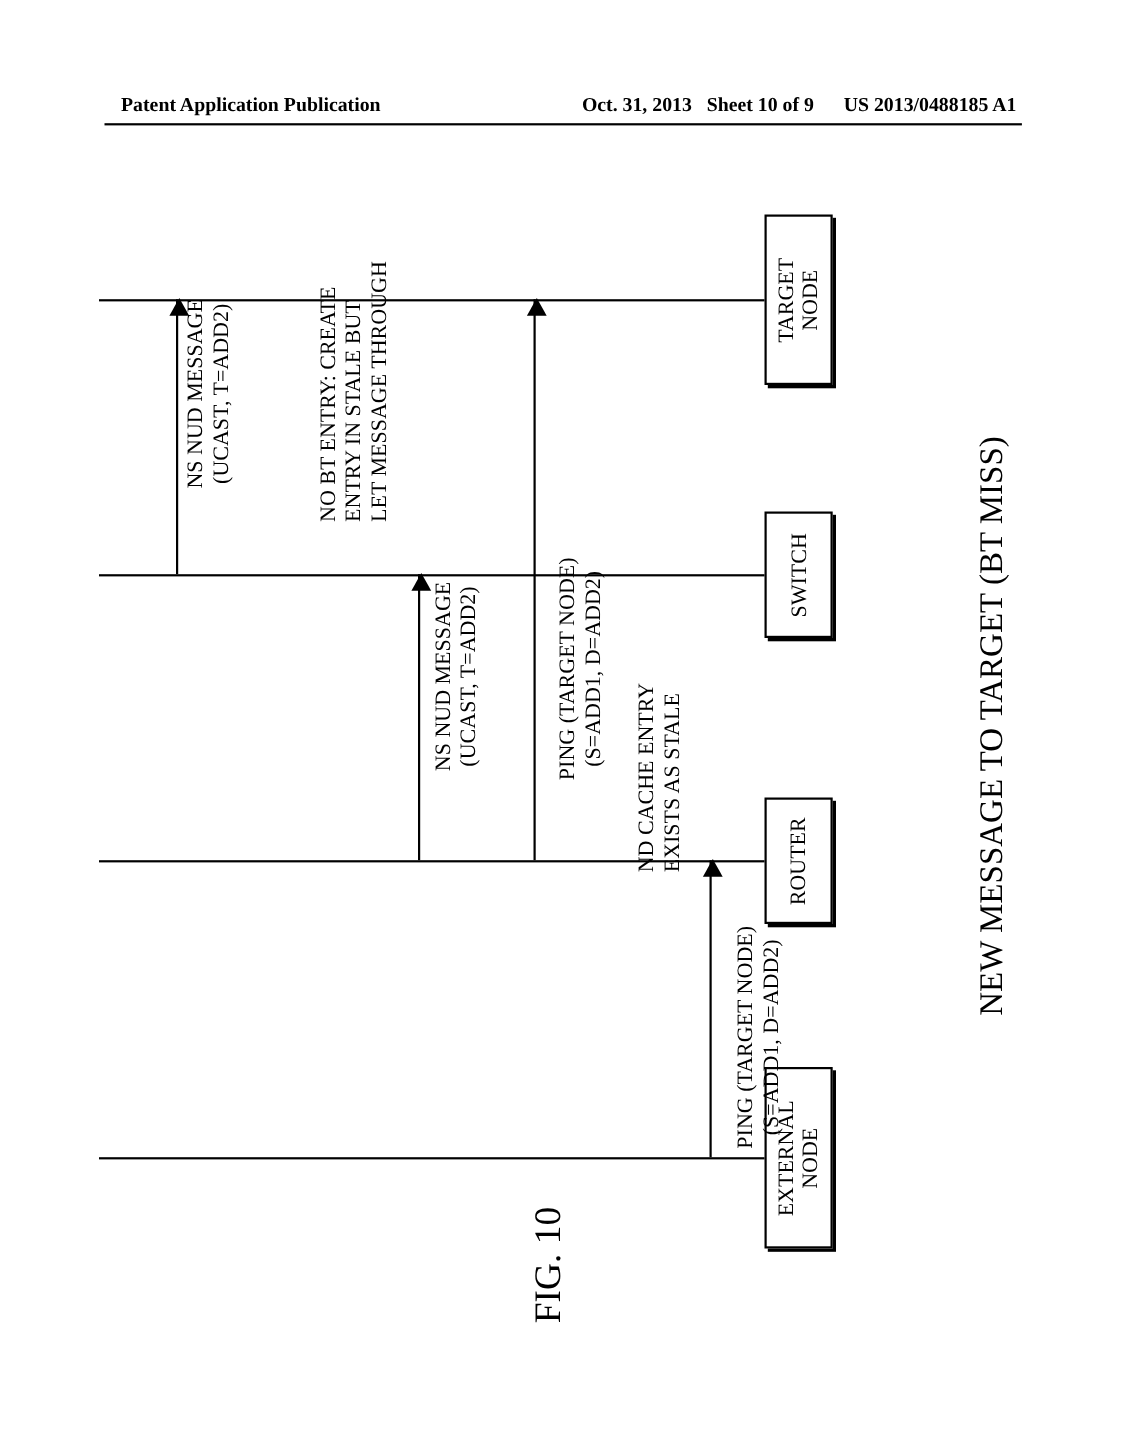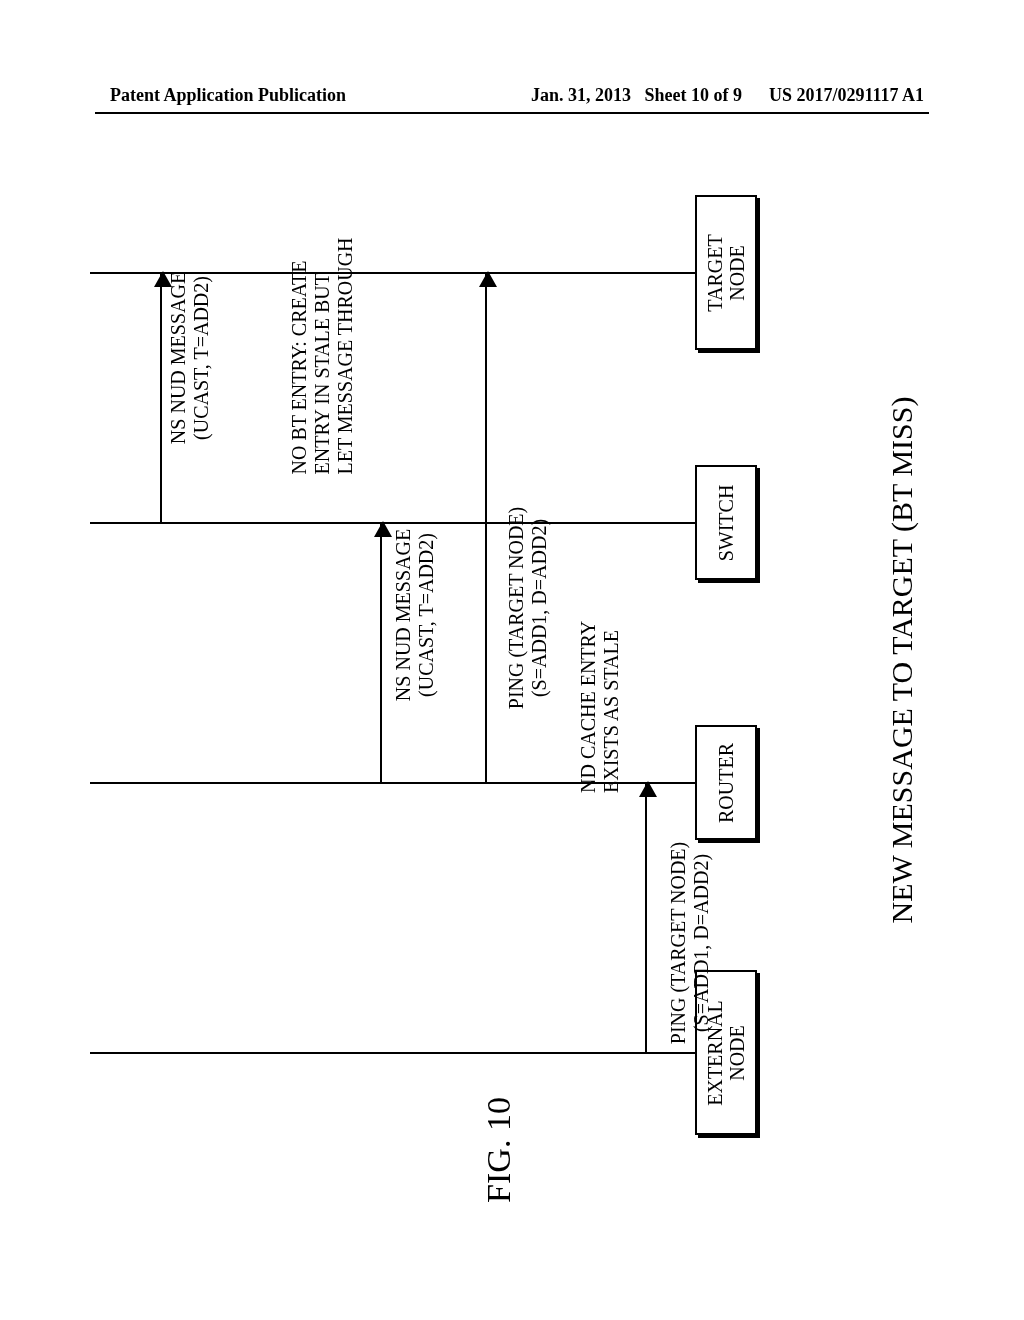--- a/index.html
+++ b/index.html
@@ -115,21 +115,21 @@
       line-height: 1.15;
       text-align: left;
     }
   </style>
 </head>
 <body>
 
 <div class="page-header">
   <span class="left">Patent Application Publication</span>
   <span class="right">
-    <span>Jan. 31, 2013</span>&nbsp;&nbsp;&nbsp;<span>Sheet 10 of 9</span>&nbsp;&nbsp;&nbsp;&nbsp;&nbsp;&nbsp;<span>US 2017/0291117 A1</span>
+    <span>Oct. 31, 2013</span>&nbsp;&nbsp;&nbsp;<span>Sheet 10 of 9</span>&nbsp;&nbsp;&nbsp;&nbsp;&nbsp;&nbsp;<span>US 2013/0488185 A1</span>
   </span>
 </div>
 <div class="header-rule"></div>
 
 <div class="diagram-area">
 
   <div class="rotated diagram-title">NEW MESSAGE TO TARGET (BT MISS)</div>
 
   <div class="rotated figure-label">FIG. 10</div>
 

